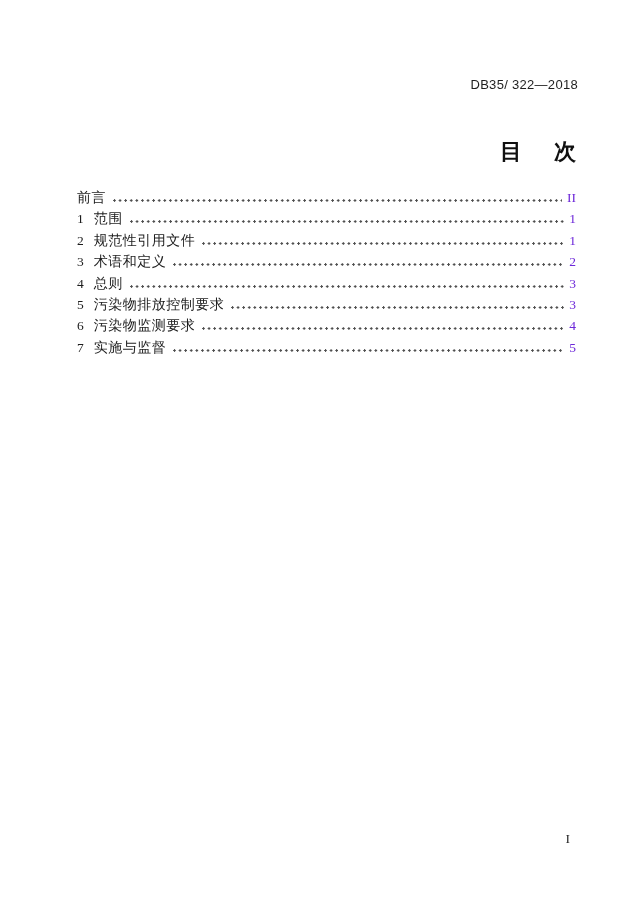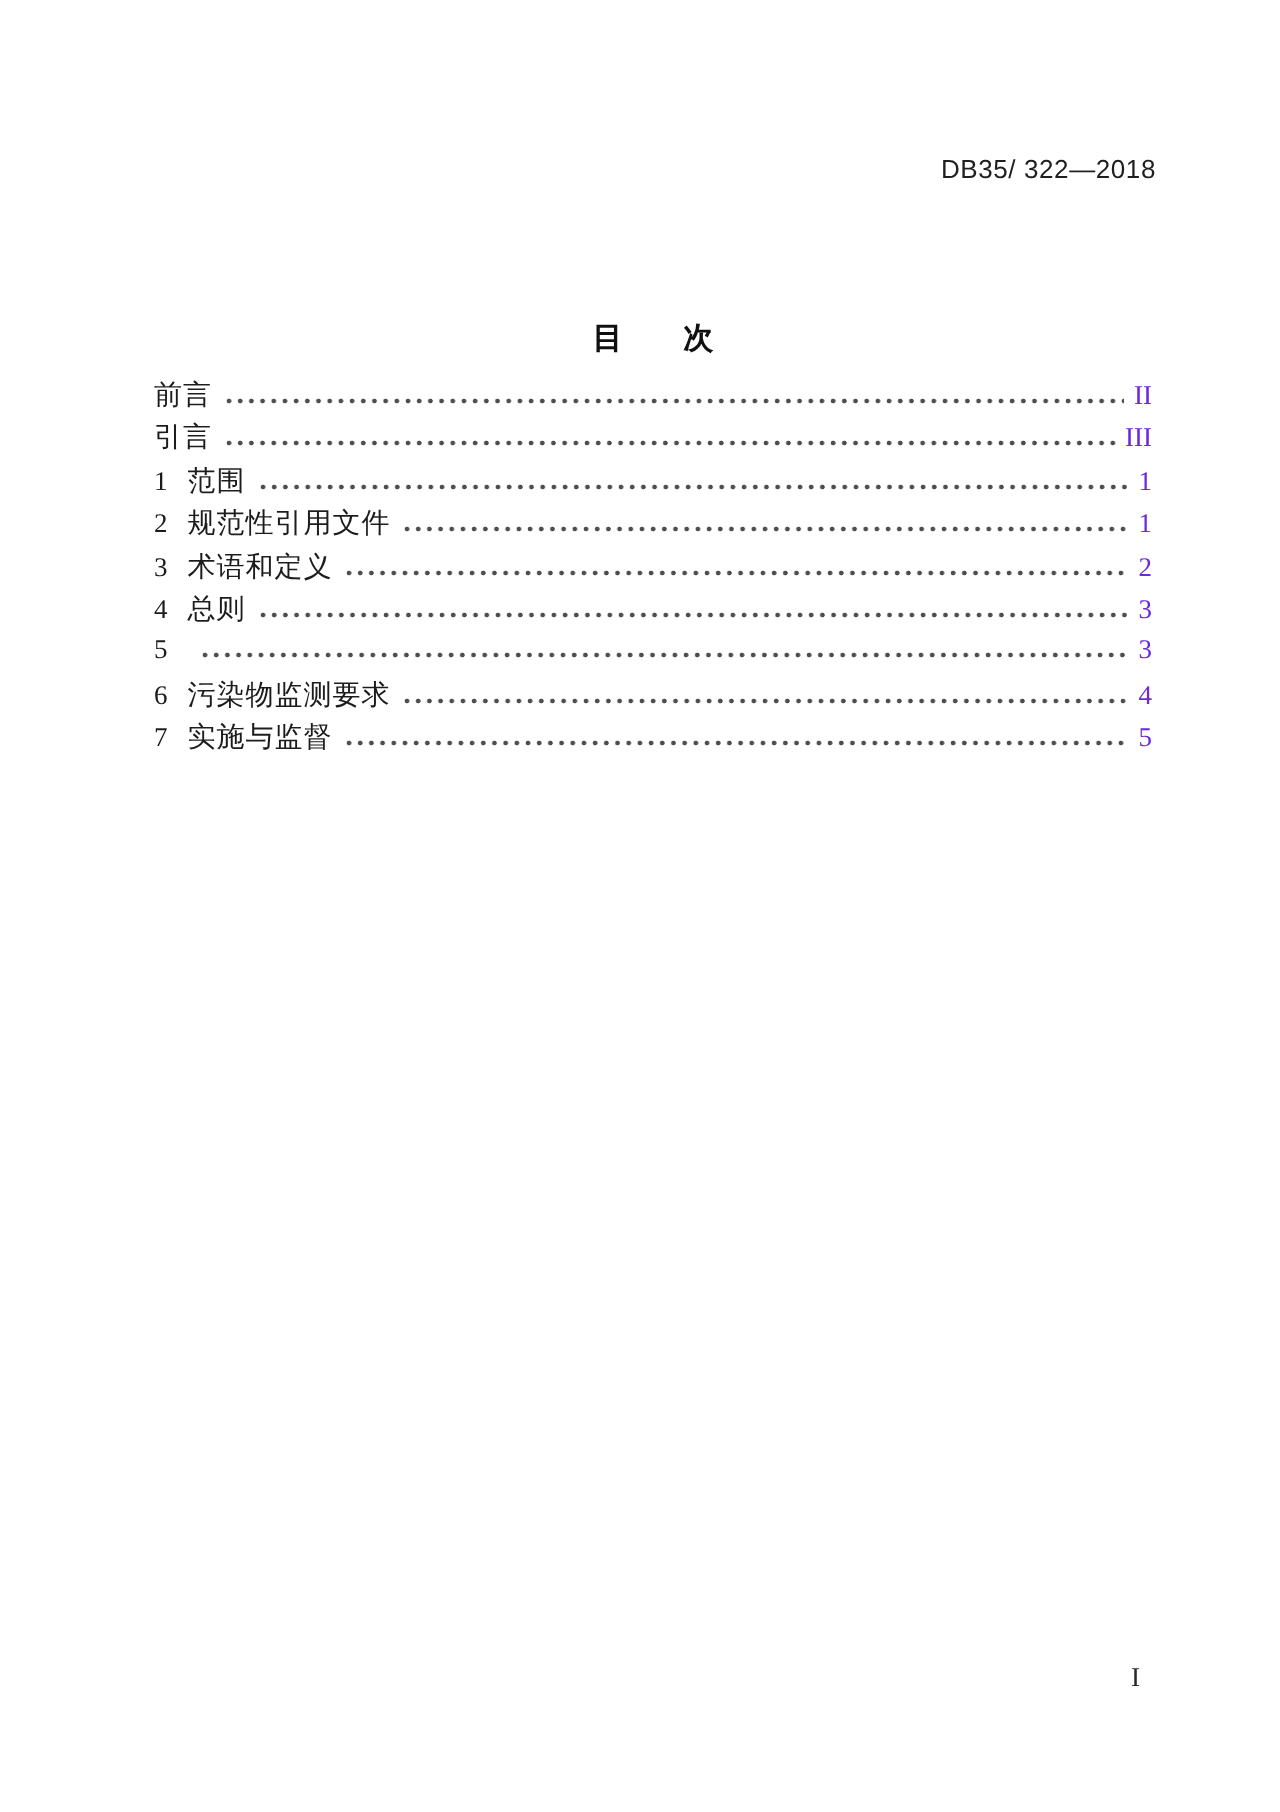--- a/index.html
+++ b/index.html
@@ -24,28 +24,27 @@
     font-size: 13px;
     letter-spacing: 0.3px;
     color: #1f1f1f;
     white-space: nowrap;
   }
   .doc-title {
     position: absolute;
     top: 137px;
     left: 77px;
     right: 64px;
-    text-align: center;
+    text-align: right;
     font-family: "Liberation Sans", "DejaVu Sans", sans-serif;
     font-weight: bold;
-    font-size: 15px;
+    font-size: 22px;
     word-spacing: 26px;
     color: #101010;
     white-space: nowrap;
-    margin-top: 23px;
   }
   .toc {
     position: absolute;
     top: 189px;
     left: 77px;
     right: 64px;
   }
   .toc-row {
     display: flex;
     align-items: baseline;
@@ -99,26 +98,20 @@
 
   <div class="toc">
 
     <div class="toc-row">
 
       <span class="toc-label">前言</span>
       <span class="dot-leader"></span>
       <span class="toc-page">II</span>
     </div>
 
-    <div class="toc-row">
-
-      <span class="toc-label">引言</span>
-      <span class="dot-leader"></span>
-      <span class="toc-page">III</span>
-    </div>
 
     <div class="toc-row">
       <span class="toc-num">1</span>
       <span class="toc-label">范围</span>
       <span class="dot-leader"></span>
       <span class="toc-page">1</span>
     </div>
 
     <div class="toc-row">
       <span class="toc-num">2</span>
@@ -136,20 +129,21 @@
 
     <div class="toc-row">
       <span class="toc-num">4</span>
       <span class="toc-label">总则</span>
       <span class="dot-leader"></span>
       <span class="toc-page">3</span>
     </div>
 
     <div class="toc-row">
       <span class="toc-num">5</span>
+      <span class="toc-label">污染物排放控制要求</span>
       <span class="dot-leader"></span>
       <span class="toc-page">3</span>
     </div>
 
     <div class="toc-row">
       <span class="toc-num">6</span>
       <span class="toc-label">污染物监测要求</span>
       <span class="dot-leader"></span>
       <span class="toc-page">4</span>
     </div>

